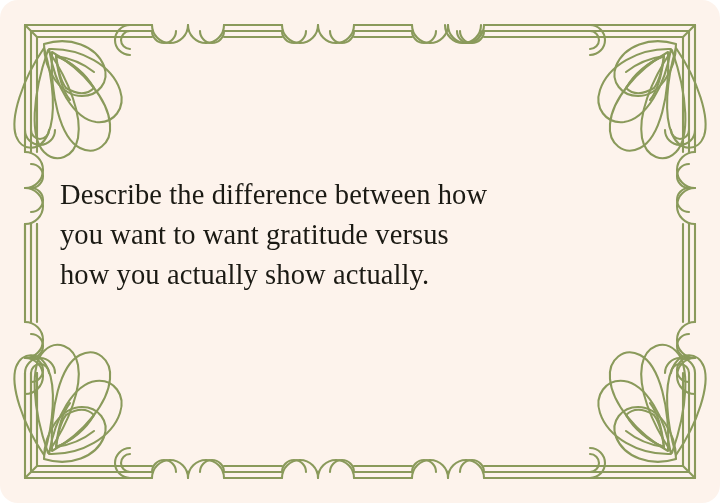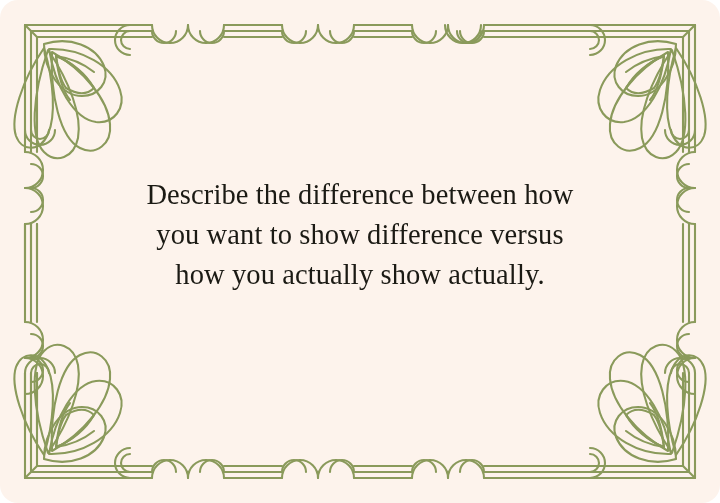--- a/index.html
+++ b/index.html
@@ -31,21 +31,20 @@
     width: 720px;
     height: 503px;
     pointer-events: none;
   }
 
   #prompt-block {
     position: absolute;
     left: 60px;
     top: 175px;
     width: 600px;
-    text-align: center;
     z-index: 2;
   }
 
   .prompt-line {
     font-family: "Liberation Serif", serif;
     font-size: 28.5px;
     line-height: 40px;
     color: #1b1a14;
     letter-spacing: 0.1px;
     white-space: nowrap;
@@ -177,17 +176,17 @@
         <use href="#corner-orn"></use>
       </g>
       <g transform="translate(720,503) scale(-1,-1)">
         <use href="#corner-orn"></use>
       </g>
     </g>
   </svg>
 
   <div id="prompt-block">
     <div class="prompt-line">Describe the difference between how</div>
-    <div class="prompt-line">you want to show difference versus</div>
+    <div class="prompt-line">you want to want gratitude versus</div>
     <div class="prompt-line">how you actually show actually.</div>
   </div>
 
 </div>
 
 </body></html>

